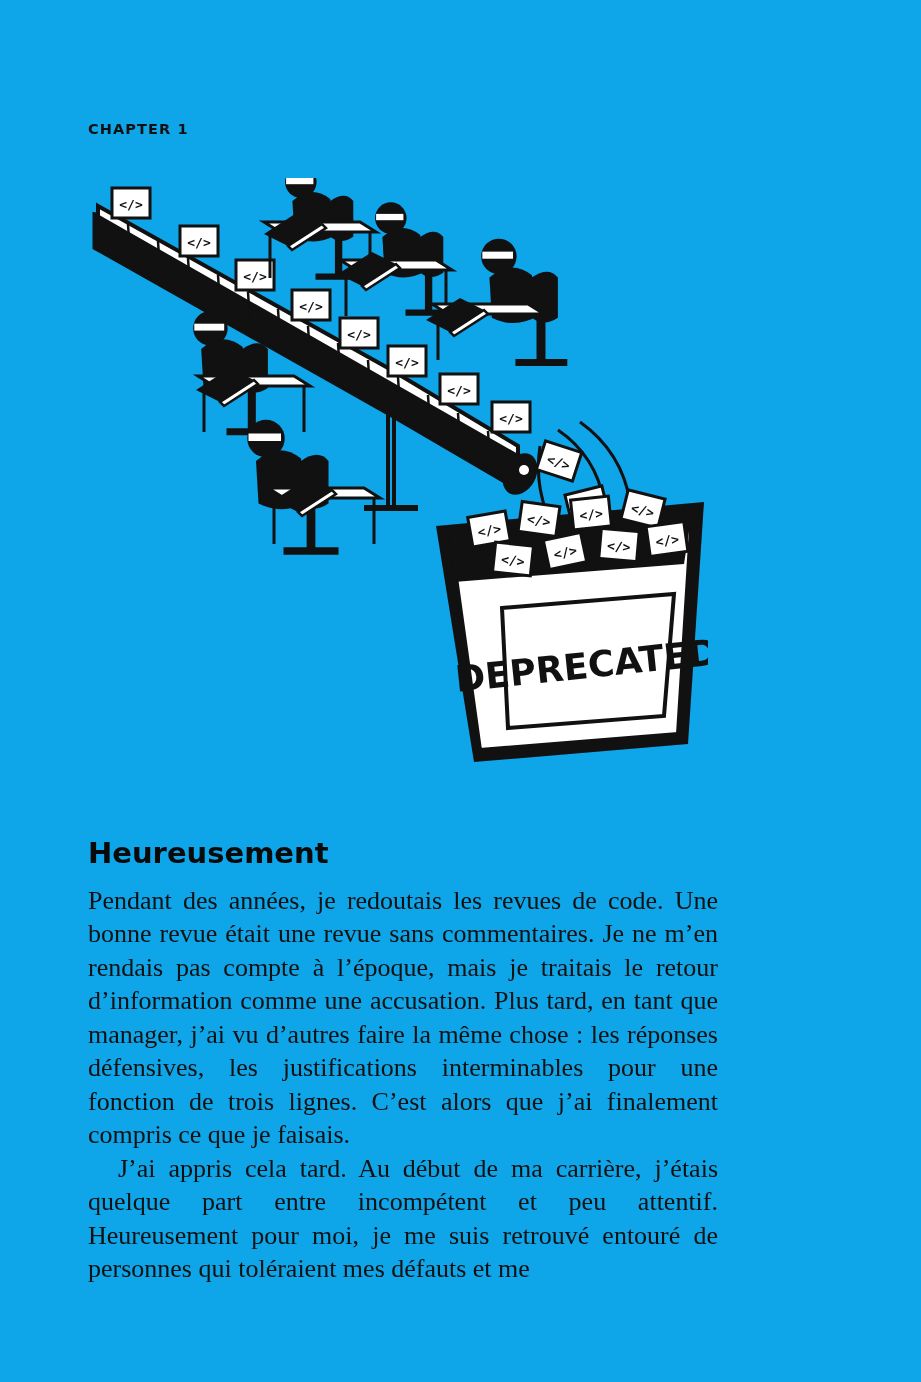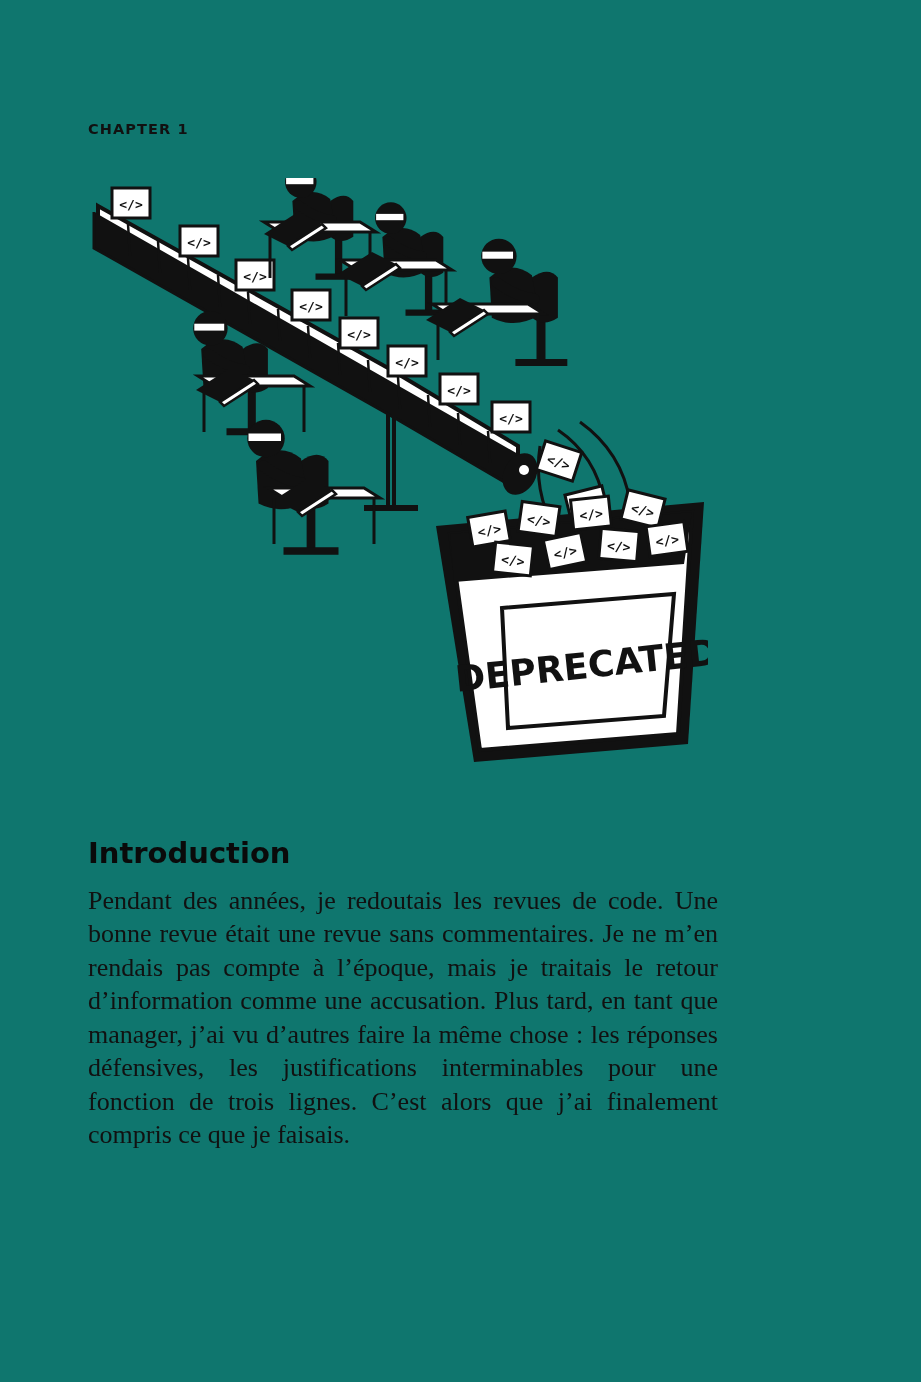--- a/index.html
+++ b/index.html
@@ -11,21 +11,21 @@
     width: 921px;
     height: 1382px;
     font-family: "Liberation Serif", serif;
     color: #111111;
     overflow: hidden;
   }
   .page {
     position: relative;
     width: 921px;
     height: 1382px;
-    background: #0f766e;
+    background: #0ea5e9;
   }
   .content {
     position: absolute;
     left: 88px;
     top: 0;
     width: 630px;
   }
   .chapter-eyebrow {
     font-family: "DejaVu Sans", sans-serif;
     font-weight: bold;
@@ -227,19 +227,20 @@
             <use href="#codebox" x="512" y="352" transform="rotate(5 531 367)"></use>
             <use href="#codebox" x="560" y="346" transform="rotate(-8 579 361)"></use>
           </g>
 
           <path d="M414,430 L586,416 L576,538 L420,550 Z" fill="#ffffff" stroke="#111111" stroke-width="4"></path>
           <text x="500" y="500" font-family="DejaVu Sans, sans-serif" font-weight="bold" font-size="36" fill="#111111" text-anchor="middle" transform="rotate(-6 500 500)">DEPRECATED</text>
         </g>
       </svg>
     </div>
 
-    <h2 class="section-heading">Introduction</h2>
+    <h2 class="section-heading">Heureusement</h2>
 
     <p class="body-par">Pendant des années, je redoutais les revues de code. Une bonne revue était une revue sans commentaires. Je ne m’en rendais pas compte à l’époque, mais je traitais le retour d’information comme une accusation. Plus tard, en tant que manager, j’ai vu d’autres faire la même chose : les réponses défensives, les justifications interminables pour une fonction de trois lignes. C’est alors que j’ai finalement compris ce que je faisais.</p>
 
+    <p class="body-par">J’ai appris cela tard. Au début de ma carrière, j’étais quelque part entre incompétent et peu attentif. Heureusement pour moi, je me suis retrouvé entouré de personnes qui toléraient mes défauts et me</p>
 
   </div>
 </div>
 
 </body></html>

